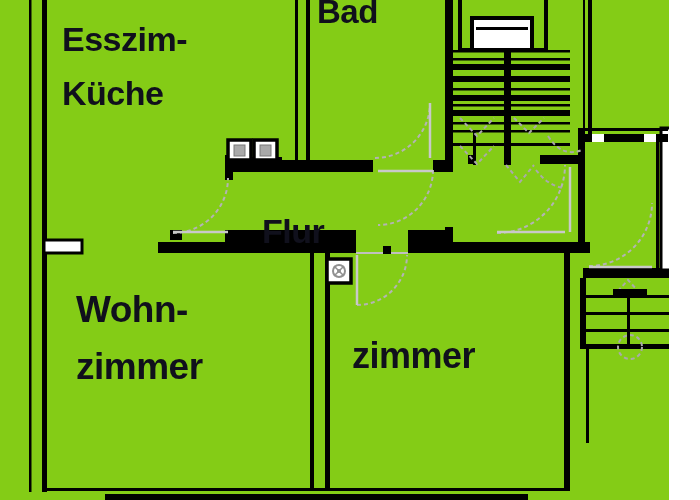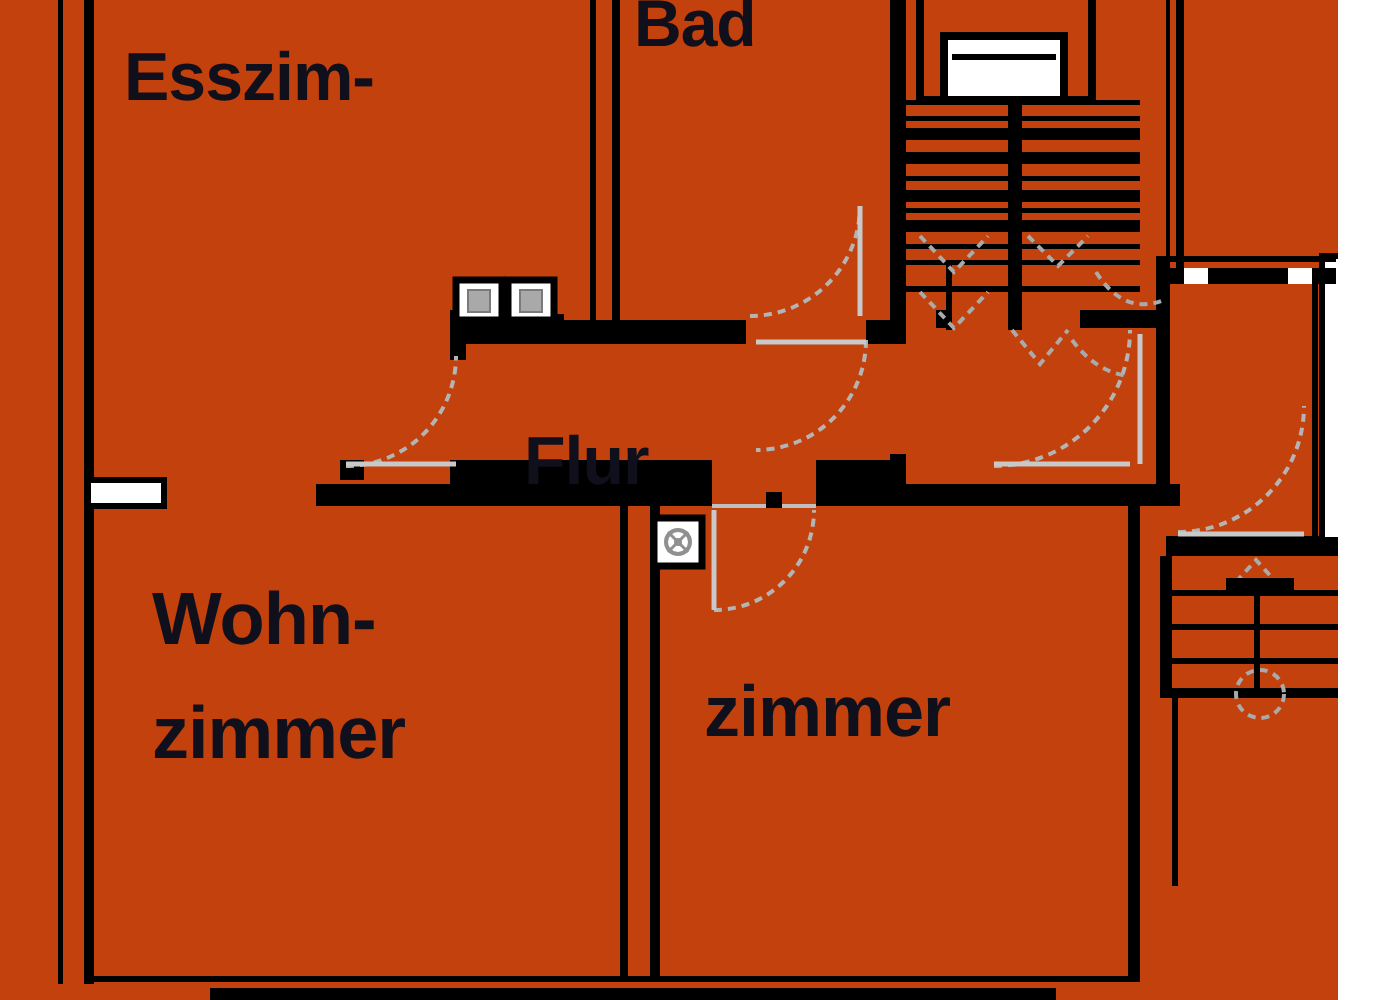--- a/index.html
+++ b/index.html
@@ -1,19 +1,19 @@
 <!DOCTYPE html>
 <html><head>
 <meta charset="utf-8">
 <style>
   html,body{margin:0;padding:0;background:#fff;}
   .plan{
     position:relative;
     width:669px;height:500px;
-    background:#c2410c;
+    background:#84cc16;
     overflow:hidden;
     font-family:"Liberation Sans", sans-serif;
   }
   .plan svg{position:absolute;left:0;top:0;}
   .label{
     position:absolute;
     font-weight:bold;
     color:#10101c;
     letter-spacing:-0.5px;
     white-space:nowrap;
@@ -180,20 +180,21 @@
       <rect x="47" y="253" width="263" height="235"></rect>
       <rect x="330" y="264" width="234" height="224"></rect>
       <rect x="453" y="0" width="130" height="165"></rect>
       <rect x="453" y="165" width="117" height="75"></rect>
       <rect x="585" y="141" width="71" height="127"></rect>
     </g>
   </svg>
 
   <div class="label label-esszimmer">
     <div>Esszim-</div>
+    <div>Küche</div>
   </div>
 
   <div class="label label-bad">
     <div>Bad</div>
   </div>
 
   <div class="label label-flur">
     <div>Flur</div>
   </div>
 

